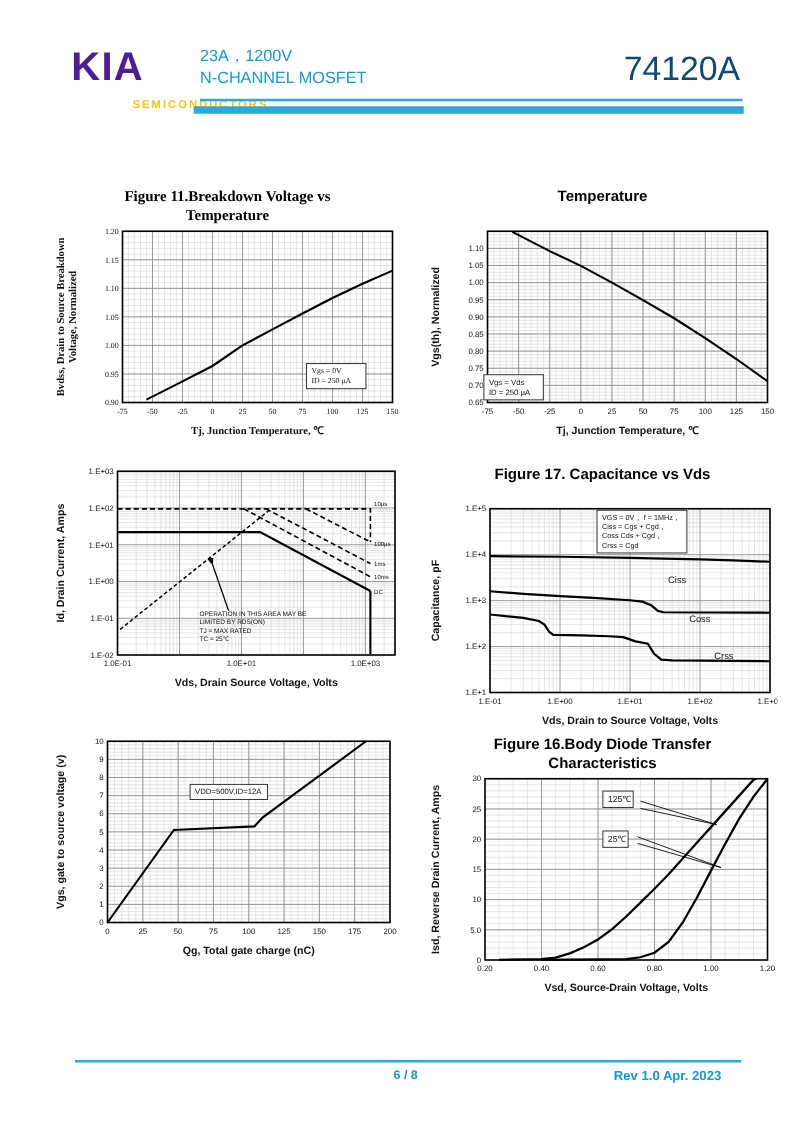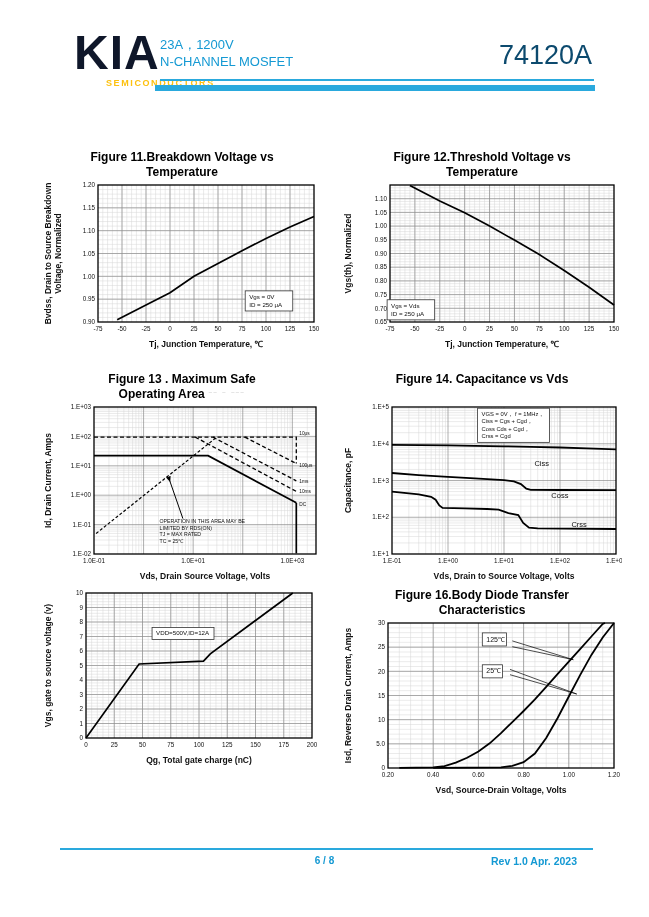--- a/index.html
+++ b/index.html
@@ -1,20 +1,20 @@
 <!DOCTYPE html>
 <html><head>
 <meta charset="utf-8">
 <style>
   html,body{margin:0;padding:0;background:#fff;}
   #page{position:relative;width:649px;height:917px;background:#fff;overflow:hidden;
         font-family:"Liberation Sans",sans-serif;}
   
-  .logo{position:absolute;left:74px;top:36px;font-size:48px;font-weight:800;
-        letter-spacing:1px;color:#0f172a;line-height:34px;}
+  .logo{position:absolute;left:57px;top:36px;font-size:32px;font-weight:800;
+        letter-spacing:1px;color:#4c1d95;line-height:34px;}
   .logo-sub{position:absolute;left:61px;top:78px;font-size:9px;font-weight:bold;
         letter-spacing:1.6px;color:#fdc110;padding-left:45px;}
   .spec{position:absolute;left:160px;top:36px;font-size:13px;font-weight:normal;
         color:#1499d3;line-height:17px;}
   .part{position:absolute;right:57px;top:40px;font-size:27px;color:#0c4a6e;}
   .hrule{position:absolute;left:160px;top:79px;width:434px;height:2px;background:#2aa9dd;}
   .hbar{position:absolute;left:155px;top:85px;width:440px;height:6px;background:#2aa9dd;}
   
   .fig{position:absolute;width:280px;}
   .fig-title{height:30px;text-align:center;font-weight:bold;font-size:12px;
@@ -37,21 +37,21 @@
     <div class="logo-sub">SEMICONDUCTORS</div>
     <div class="spec">
       <div>23A，1200V</div>
       <div>N-CHANNEL MOSFET</div>
     </div>
     <div class="part">74120A</div>
     <div class="hrule"></div>
     <div class="hbar"></div>
   </div>
 
-  <div class="fig" style="left:42px;top:150px;">
+  <div class="fig" style="left:42px;top:150px;font-family:Liberation Serif, serif;">
     <div class="fig-title">
       <div>Figure 11.Breakdown Voltage vs</div>
       <div>Temperature</div>
     </div>
     <svg width="280" height="172">
         <line x1="60.8" y1="5" x2="60.8" y2="142" stroke="#d7d7d7" stroke-width="0.5"></line>
         <line x1="65.6" y1="5" x2="65.6" y2="142" stroke="#d7d7d7" stroke-width="0.5"></line>
         <line x1="70.4" y1="5" x2="70.4" y2="142" stroke="#d7d7d7" stroke-width="0.5"></line>
         <line x1="75.2" y1="5" x2="75.2" y2="142" stroke="#d7d7d7" stroke-width="0.5"></line>
         <line x1="80" y1="5" x2="80" y2="142" stroke="#d7d7d7" stroke-width="0.5"></line>
@@ -166,21 +166,20 @@
           <polyline points="75.2,139.7 104.0,125.1 128.0,112.8 152.0,96.3 176.0,83.5 200.0,70.8 224.0,58.4 248.0,47.0 272.0,36.5" fill="none" stroke="#000" stroke-width="1.7"></polyline>
         </g>
         <rect x="203.2" y="110.86" width="47.556" height="20.12" fill="#fff" stroke="#333" stroke-width="0.8"></rect>
         <text x="207.2" y="118.75" text-anchor="start" font-size="6.2" fill="#111">Vgs = 0V</text>
         <text x="207.2" y="126.81" text-anchor="start" font-size="6.2" fill="#111">ID = 250 μA</text>
       </svg>
   </div>
 
   <div class="fig" style="left:342px;top:150px;">
     <div class="fig-title">
-      <div>Figure 12.Threshold Voltage vs</div>
       <div>Temperature</div>
     </div>
     <svg width="280" height="172">
         <line x1="52.977777777777774" y1="5" x2="52.977777777777774" y2="142" stroke="#d7d7d7" stroke-width="0.5"></line>
         <line x1="57.955555555555556" y1="5" x2="57.955555555555556" y2="142" stroke="#d7d7d7" stroke-width="0.5"></line>
         <line x1="62.93333333333334" y1="5" x2="62.93333333333334" y2="142" stroke="#d7d7d7" stroke-width="0.5"></line>
         <line x1="67.91111111111111" y1="5" x2="67.91111111111111" y2="142" stroke="#d7d7d7" stroke-width="0.5"></line>
         <line x1="72.88888888888889" y1="5" x2="72.88888888888889" y2="142" stroke="#d7d7d7" stroke-width="0.5"></line>
         <line x1="77.86666666666667" y1="5" x2="77.86666666666667" y2="142" stroke="#d7d7d7" stroke-width="0.5"></line>
         <line x1="82.84444444444445" y1="5" x2="82.84444444444445" y2="142" stroke="#d7d7d7" stroke-width="0.5"></line>
@@ -318,24 +317,20 @@
         <g clip-path="url(#clip1)">
           <polyline points="67.9,5.5 97.8,20.9 122.7,32.7 147.6,46.1 172.4,60.1 197.3,74.6 222.2,90.5 247.1,107.2 272.0,125.0" fill="none" stroke="#000" stroke-width="1.7"></polyline>
         </g>
         <rect x="45.12" y="119.765" width="47.556" height="20.12" fill="#fff" stroke="#333" stroke-width="0.8"></rect>
         <text x="49.12" y="127.655" text-anchor="start" font-size="6.2" fill="#111">Vgs = Vds</text>
         <text x="49.12" y="135.715" text-anchor="start" font-size="6.2" fill="#111">ID = 250 μA</text>
       </svg>
   </div>
 
   <div class="fig" style="left:42px;top:372px;">
-    <div class="fig-title">
-      <div>Figure 13 . Maximum Safe</div>
-      <div><span>Operating Area</span><span class="faded"> ‾‾ ‾ ‾‾‾</span></div>
-    </div>
     <svg width="280" height="182">
         <line x1="66.92670294934604" y1="5" x2="66.92670294934604" y2="152" stroke="#d7d7d7" stroke-width="0.5"></line>
         <line x1="75.65826443411736" y1="5" x2="75.65826443411736" y2="152" stroke="#d7d7d7" stroke-width="0.5"></line>
         <line x1="81.85340589869207" y1="5" x2="81.85340589869207" y2="152" stroke="#d7d7d7" stroke-width="0.5"></line>
         <line x1="86.6587309421246" y1="5" x2="86.6587309421246" y2="152" stroke="#d7d7d7" stroke-width="0.5"></line>
         <line x1="90.58496738346341" y1="5" x2="90.58496738346341" y2="152" stroke="#d7d7d7" stroke-width="0.5"></line>
         <line x1="93.90455299493836" y1="5" x2="93.90455299493836" y2="152" stroke="#d7d7d7" stroke-width="0.5"></line>
         <line x1="96.78010884803811" y1="5" x2="96.78010884803811" y2="152" stroke="#d7d7d7" stroke-width="0.5"></line>
         <line x1="99.31652886823471" y1="5" x2="99.31652886823471" y2="152" stroke="#d7d7d7" stroke-width="0.5"></line>
         <line x1="116.51213684081671" y1="5" x2="116.51213684081671" y2="152" stroke="#d7d7d7" stroke-width="0.5"></line>
@@ -448,21 +443,21 @@
         <text x="257.27770075743047" y="103.54950169713689" text-anchor="start" font-size="4.8" fill="#111">DC</text>
         <text x="117.56281742905573" y="120.76818720624682" text-anchor="start" font-size="5.2" fill="#111">OPERATION IN THIS AREA MAY BE</text>
         <text x="117.56281742905573" y="127.52818720624683" text-anchor="start" font-size="5.2" fill="#111">LIMITED BY RDS(ON)</text>
         <text x="117.56281742905573" y="134.28818720624682" text-anchor="start" font-size="5.2" fill="#111">TJ = MAX RATED</text>
         <text x="117.56281742905573" y="141.04818720624684" text-anchor="start" font-size="5.2" fill="#111">TC = 25℃</text>
       </svg>
   </div>
 
   <div class="fig" style="left:342px;top:372px;">
     <div class="fig-title">
-      <div>Figure 14. Capacitance vs Vds</div>
+      <div>Figure 17. Capacitance vs Vds</div>
       <div></div>
     </div>
     <svg width="280" height="182">
         <line x1="66.85767975718295" y1="5" x2="66.85767975718295" y2="152" stroke="#d7d7d7" stroke-width="0.5"></line>
         <line x1="76.7187902643011" y1="5" x2="76.7187902643011" y2="152" stroke="#d7d7d7" stroke-width="0.5"></line>
         <line x1="83.7153595143659" y1="5" x2="83.7153595143659" y2="152" stroke="#d7d7d7" stroke-width="0.5"></line>
         <line x1="89.14232024281705" y1="5" x2="89.14232024281705" y2="152" stroke="#d7d7d7" stroke-width="0.5"></line>
         <line x1="93.57647002148406" y1="5" x2="93.57647002148406" y2="152" stroke="#d7d7d7" stroke-width="0.5"></line>
         <line x1="97.32549024079839" y1="5" x2="97.32549024079839" y2="152" stroke="#d7d7d7" stroke-width="0.5"></line>
         <line x1="100.57303927154885" y1="5" x2="100.57303927154885" y2="152" stroke="#d7d7d7" stroke-width="0.5"></line>

